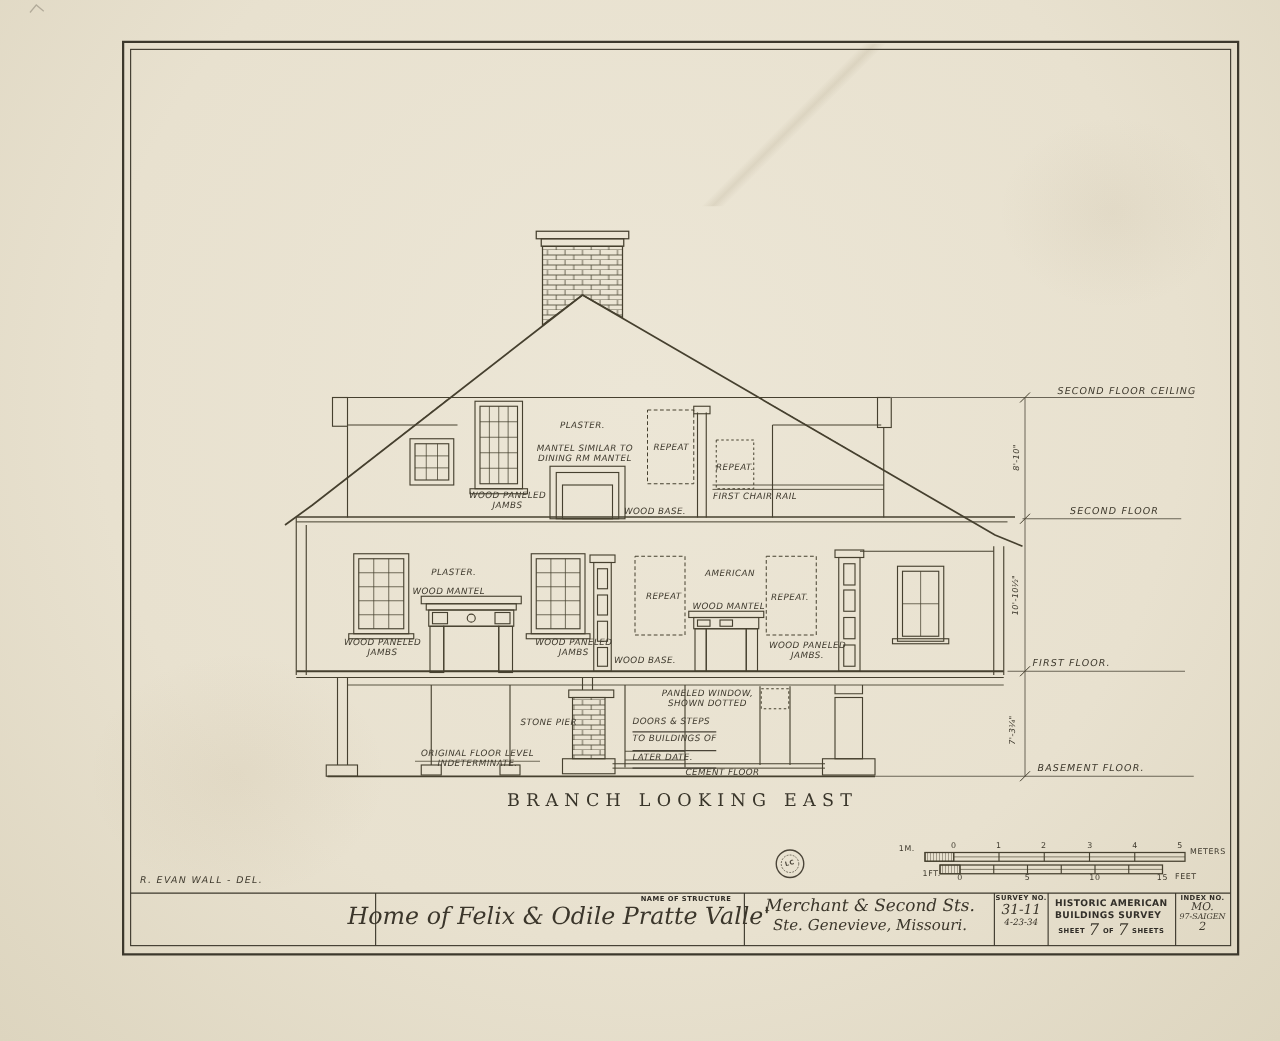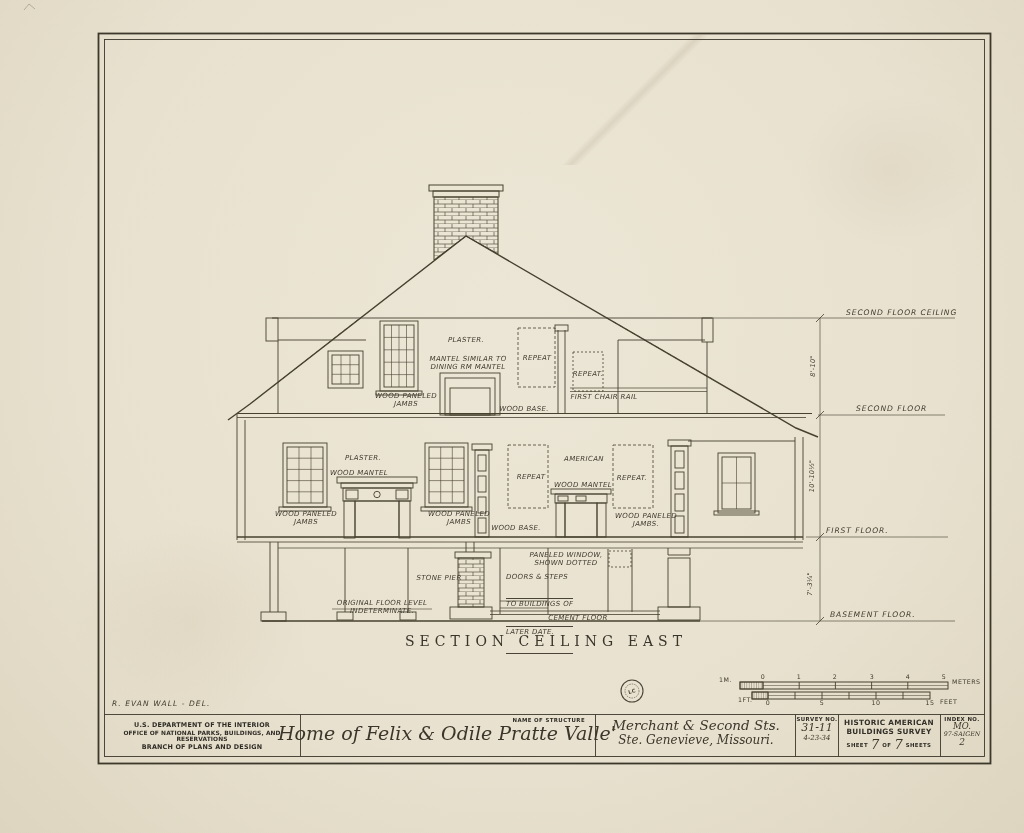--- a/index.html
+++ b/index.html
@@ -14,21 +14,21 @@
   .crease{position:absolute;left:545px;top:35px;width:180px;height:130px;
           background:linear-gradient(135deg, transparent 47%, rgba(120,105,70,.12) 50%, transparent 53%);}
   svg{position:absolute;left:0;top:0;}
   .lbl{position:absolute;font:italic 7px "DejaVu Sans",sans-serif;color:#3f3a2e;
        letter-spacing:.35px;white-space:nowrap;transform:translateX(-50%);
        text-align:center;line-height:1.2;}
   .lbl span{display:block;}
   .la{transform:none;text-align:left;}
   .level{font-size:7.6px;letter-spacing:.9px;}
   .dim{transform:translate(-50%,-50%) rotate(-90deg);font-size:6.5px;letter-spacing:.3px;}
-  .underl span{border-bottom:.8px solid #4a4438;padding-bottom:17px;margin-bottom:1px;}
+  .underl span{border-bottom:.8px solid #4a4438;padding-bottom:4px;margin-bottom:1px;}
   .sec-title{font-family:"DejaVu Serif",serif;font-style:normal;font-size:14px;
              letter-spacing:5px;color:#39352a;}
   .credit{font-size:7.5px;letter-spacing:1.1px;}
   .scl{font-style:normal;font-size:6.3px;letter-spacing:.5px;}
   .tb{position:absolute;color:#33302a;}
   .agency{display:flex;flex-direction:column;justify-content:center;align-items:center;
           gap:1px;font-weight:bold;text-align:center;color:#2f2c26;}
   .agency .a1,.agency .a3{font-size:6.4px;letter-spacing:.2px;}
   .agency .a2{font-size:5.9px;letter-spacing:.1px;}
   .smallcap{font-weight:bold;font-size:5.4px;letter-spacing:.4px;color:#2f2c26;}
@@ -268,62 +268,57 @@
   <div class="lbl" style="left:578px;top:614px">CEMENT FLOOR</div>
 
   <div class="lbl la level" style="left:846px;top:308px">SECOND FLOOR CEILING</div>
   <div class="lbl la level" style="left:856px;top:404px">SECOND FLOOR</div>
   <div class="lbl la level" style="left:826px;top:526px">FIRST FLOOR.</div>
   <div class="lbl la level" style="left:830px;top:610px">BASEMENT FLOOR.</div>
   <div class="lbl dim" style="left:814px;top:366px">8'-10"</div>
   <div class="lbl dim" style="left:813px;top:476px">10'-10½"</div>
   <div class="lbl dim" style="left:811px;top:584px">7'-3¼"</div>
 
-  <div class="lbl sec-title" style="left:546px;top:633px">SECTION CEILING EAST</div>
+  <div class="lbl sec-title" style="left:546px;top:633px">BRANCH LOOKING EAST</div>
 
   <div class="lbl la scl" style="left:719px;top:676px">1M.</div>
   <div class="lbl scl" style="left:763px;top:673px">0</div>
   <div class="lbl scl" style="left:799px;top:673px">1</div>
   <div class="lbl scl" style="left:835px;top:673px">2</div>
   <div class="lbl scl" style="left:872px;top:673px">3</div>
   <div class="lbl scl" style="left:908px;top:673px">4</div>
   <div class="lbl scl" style="left:944px;top:673px">5</div>
   <div class="lbl la scl" style="left:952px;top:678px">METERS</div>
   <div class="lbl la scl" style="left:738px;top:696px">1FT.</div>
   <div class="lbl scl" style="left:768px;top:699px">0</div>
   <div class="lbl scl" style="left:822px;top:699px">5</div>
   <div class="lbl scl" style="left:876px;top:699px">10</div>
   <div class="lbl scl" style="left:930px;top:699px">15</div>
   <div class="lbl la scl" style="left:940px;top:698px">FEET</div>
 
   <div class="stamp-txt" style="left:632px;top:691px">LC</div>
 
   <div class="lbl la credit" style="left:112px;top:699px">R. EVAN WALL - DEL.</div>
 
-  <div class="tb agency" style="left:104px;top:715px;width:196px;height:42px">
-    <span class="a1">U.S. DEPARTMENT OF THE INTERIOR</span>
-    <span class="a2">OFFICE OF NATIONAL PARKS, BUILDINGS, AND RESERVATIONS</span>
-    <span class="a3">BRANCH OF PLANS AND DESIGN</span>
-  </div>
 
   <div class="tb smallcap" style="left:585px;top:717px;transform:translateX(-100%)">NAME OF STRUCTURE</div>
   <div class="tb" style="left:696px;top:718px;transform:translateX(-50%);text-align:center;white-space:nowrap">
     <div class="script" style="font-size:13.5px;line-height:1.15">Merchant &amp; Second Sts.</div>
     <div class="script" style="font-size:12px;line-height:1.1">Ste. Genevieve, Missouri.</div>
   </div>
 
   <div class="tb script" style="left:447px;top:722px;transform:translateX(-50%);font-size:19px;white-space:nowrap">Home of Felix &amp; Odile Pratte Valle'</div>
 
   <div class="tb" style="left:817px;top:716px;transform:translateX(-50%);text-align:center">
     <div class="smallcap">SURVEY NO.</div>
     <div class="script" style="font-size:11px;line-height:1.1">31-11</div>
     <div class="script" style="font-size:7px;line-height:1.2">4-23-34</div>
   </div>
 
-  <div class="tb" style="left:889px;top:718px;transform:translateX(-50%);text-align:center;white-space:nowrap">
+  <div class="tb" style="left:889px;top:718px;transform:translateX(-50%);white-space:nowrap">
     <div style="font-weight:bold;font-size:7.3px;letter-spacing:.3px">HISTORIC AMERICAN</div>
     <div style="font-weight:bold;font-size:7.3px;letter-spacing:.3px">BUILDINGS SURVEY</div>
     <div style="display:flex;align-items:center;justify-content:center;gap:3px;margin-top:1px">
       <span class="smallcap">SHEET</span>
       <span class="script" style="font-size:13px">7</span>
       <span class="smallcap">OF</span>
       <span class="script" style="font-size:13px">7</span>
       <span class="smallcap">SHEETS</span>
     </div>
   </div>

